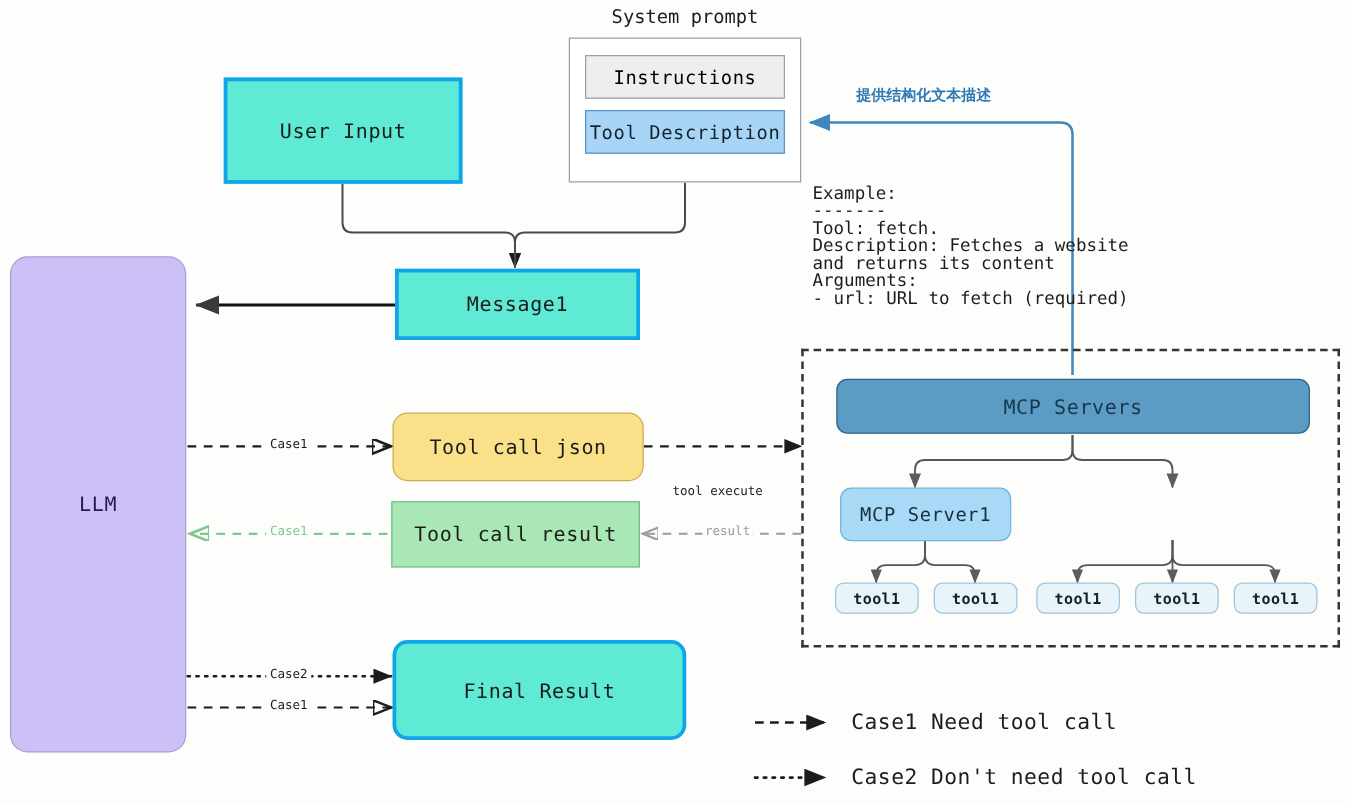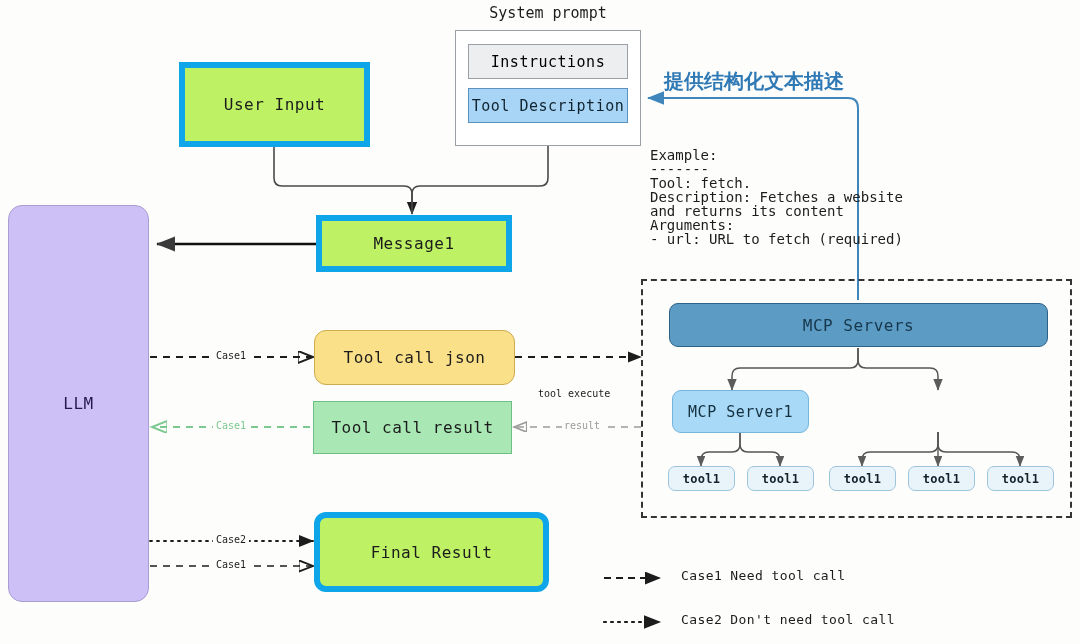--- a/index.html
+++ b/index.html
@@ -9,41 +9,41 @@
     font-family:"DejaVu Sans Mono", monospace;
     position:relative;
     overflow:hidden;
   }
   #stage{position:absolute;left:0;top:0;width:1080px;height:644px;}
   svg.layer{position:absolute;left:0;top:0;width:1080px;height:644px;pointer-events:none;}
   .node{position:absolute;box-sizing:border-box;display:flex;align-items:center;justify-content:center;text-align:center;}
   .lbl{position:absolute;box-sizing:border-box;white-space:pre;}
 
   
-  .beige{background:#bef264;border:6px solid #0ea5e9;color:#1c1c1c;}
+  .beige{background:#5eead4;border:3px solid #0ea5e9;color:#1c1c1c;}
   .purple{background:#cdc0f6;border:1px solid #a99ed2;border-radius:14px;color:#241a52;}
   .yellow{background:#fbe08a;border:1px solid #cdab4f;border-radius:12px;color:#1c1c1c;}
   .green{background:#a9e8b5;border:1px solid #6fbf85;color:#1c1c1c;}
   .white-box{background:#ffffff;border:1px solid #9aa0a6;}
   .grey-box{background:#eceeef;border:1px solid #9aa0a6;}
   .blue-box{background:#a8d5f5;border:1px solid #5b92bf;color:#10232e;}
   .steel{background:#5b9bc4;border:1px solid #2c6489;border-radius:9px;color:#17384c;}
   .lightblue{background:#a8d9f7;border:1px solid #74b4dd;border-radius:9px;color:#15303f;}
   .tool{background:#e8f3fa;border:1px solid #9ec5dc;border-radius:7px;color:#13222c;}
   .dashframe{border:2px dashed #343434;background:transparent;}
 
   .t-caption{font-size:15px;color:#1c1c1c;}
   .t-node-lg{font-size:16px;letter-spacing:.5px;}
   .t-node-md{font-size:15px;letter-spacing:.5px;}
   .t-node-sm{font-size:12px;font-weight:bold;letter-spacing:.3px;}
   .t-edge{font-size:10px;color:#1c1c1c;}
   .t-edge-g{font-size:10px;color:#7cc98f;}
-  .t-cjk{font-size:20px;color:#2f79b5;font-family:"DejaVu Sans","Liberation Sans",sans-serif;font-weight:bold;}
+  .t-cjk{font-size:12px;color:#2f79b5;font-family:"DejaVu Sans","Liberation Sans",sans-serif;font-weight:bold;margin-left:21px;}
   .t-mono-ex{font-size:14px;line-height:14px;color:#1c1c1c;white-space:pre;}
-  .t-legend{font-size:13px;color:#1c1c1c;letter-spacing:.4px;}
+  .t-legend{font-size:17px;color:#1c1c1c;letter-spacing:.4px;}
 </style>
 </head>
 <body>
 
 <div id="stage">
 
   <svg class="layer">
     <defs>
       <marker id="ah" markerWidth="9" markerHeight="9" refX="7.5" refY="3.2" orient="auto">
         <path d="M0,0 L8,3.2 L0,6.4 z" fill="#1c1c1c"></path>

